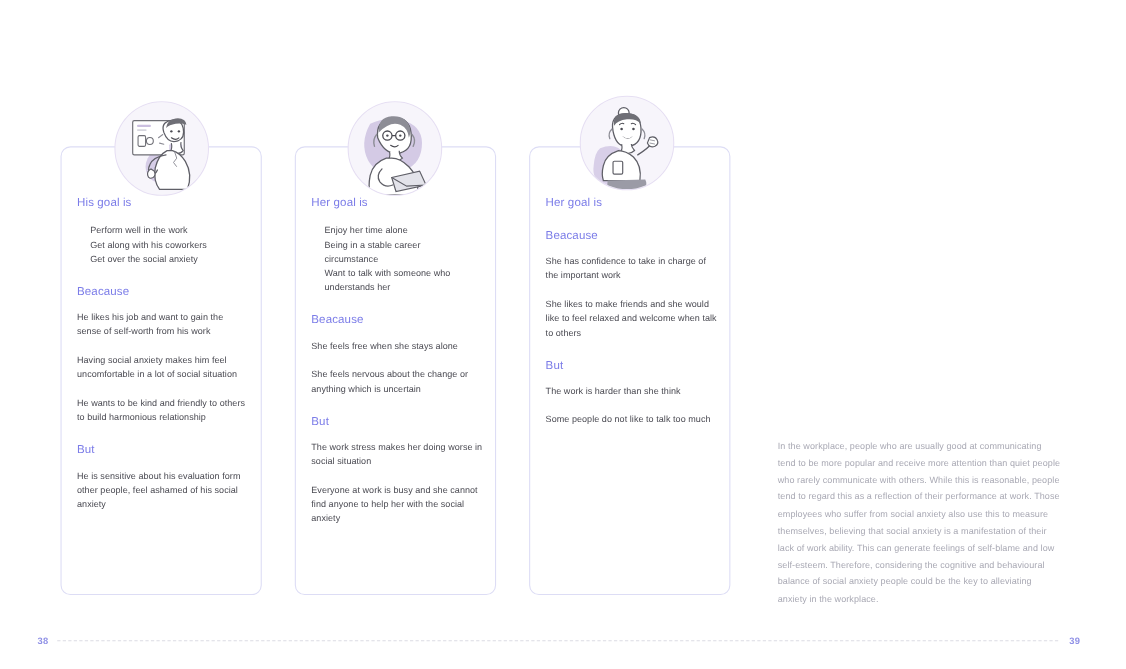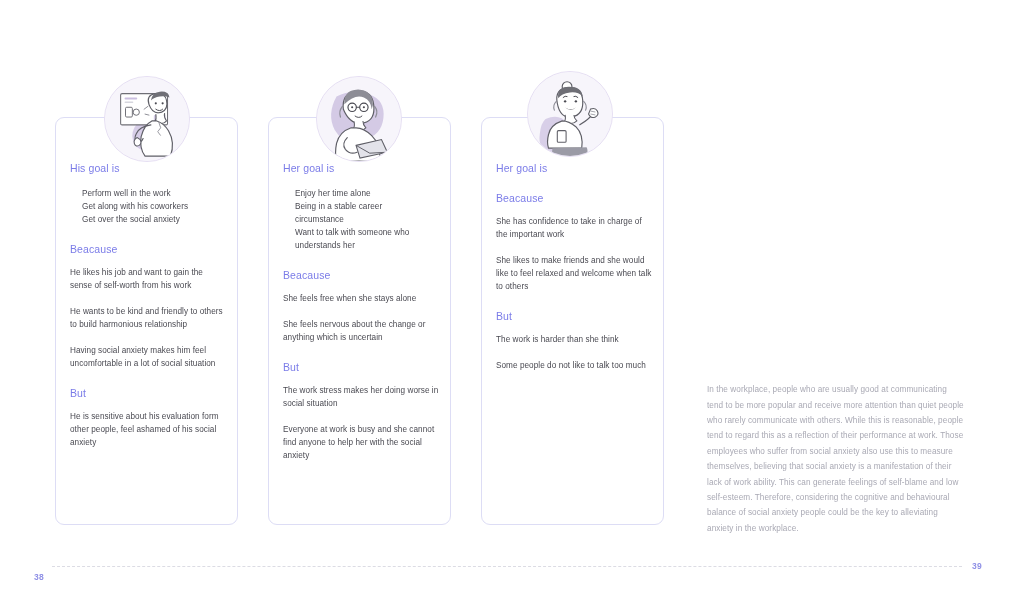--- a/index.html
+++ b/index.html
@@ -9,21 +9,21 @@
   body {
     width: 1024px;
     height: 608px;
     background: #ffffff;
     font-family: "Liberation Sans", sans-serif;
     overflow: hidden;
     position: relative;
   }
   .page {
     position: absolute;
-    left: 0; top: 0;
+    left: 0; top: 16px;
     width: 1024px;
     height: 424px;
   }
 
   
   .card {
     position: absolute;
     top: 117px;
     width: 183px;
     height: 408px;
@@ -108,40 +108,40 @@
 
   .page-num {
     position: absolute;
     top: 560px;
     color: #8f90e6;
     font-size: 8.5px;
     line-height: 12px;
     font-weight: bold;
     letter-spacing: .3px;
   }
-  #page-num-left  { left: 34px; margin-top: 11px; }
+  #page-num-left  { left: 34px; }
   #page-num-right { left: 972px; }
 </style>
 </head>
 <body>
 
 <div class="page">
 
   <div class="card" id="card-1">
     <div class="card-body">
       <div class="sec-head">His goal is</div>
       <ul class="sec-list">
         <li>Perform well in the work</li>
         <li>Get along with his coworkers</li>
         <li>Get over the social anxiety</li>
       </ul>
       <div class="sec-head spaced">Beacause</div>
       <p class="sec-para">He likes his job and want to gain the sense of self-worth from his work</p>
+      <p class="sec-para">Having social anxiety makes him feel uncomfortable in a lot of social situation</p>
       <p class="sec-para">He wants to be kind and friendly to  others to build  harmonious relationship</p>
-      <p class="sec-para">Having social anxiety makes him feel uncomfortable in a lot of social situation</p>
       <div class="sec-head spaced">But</div>
       <p class="sec-para">He is sensitive about his evaluation form other people, feel ashamed of his social anxiety</p>
     </div>
   </div>
 
   <div class="card" id="card-2">
     <div class="card-body">
       <div class="sec-head">Her goal is</div>
       <ul class="sec-list">
         <li>Enjoy her time alone</li>

